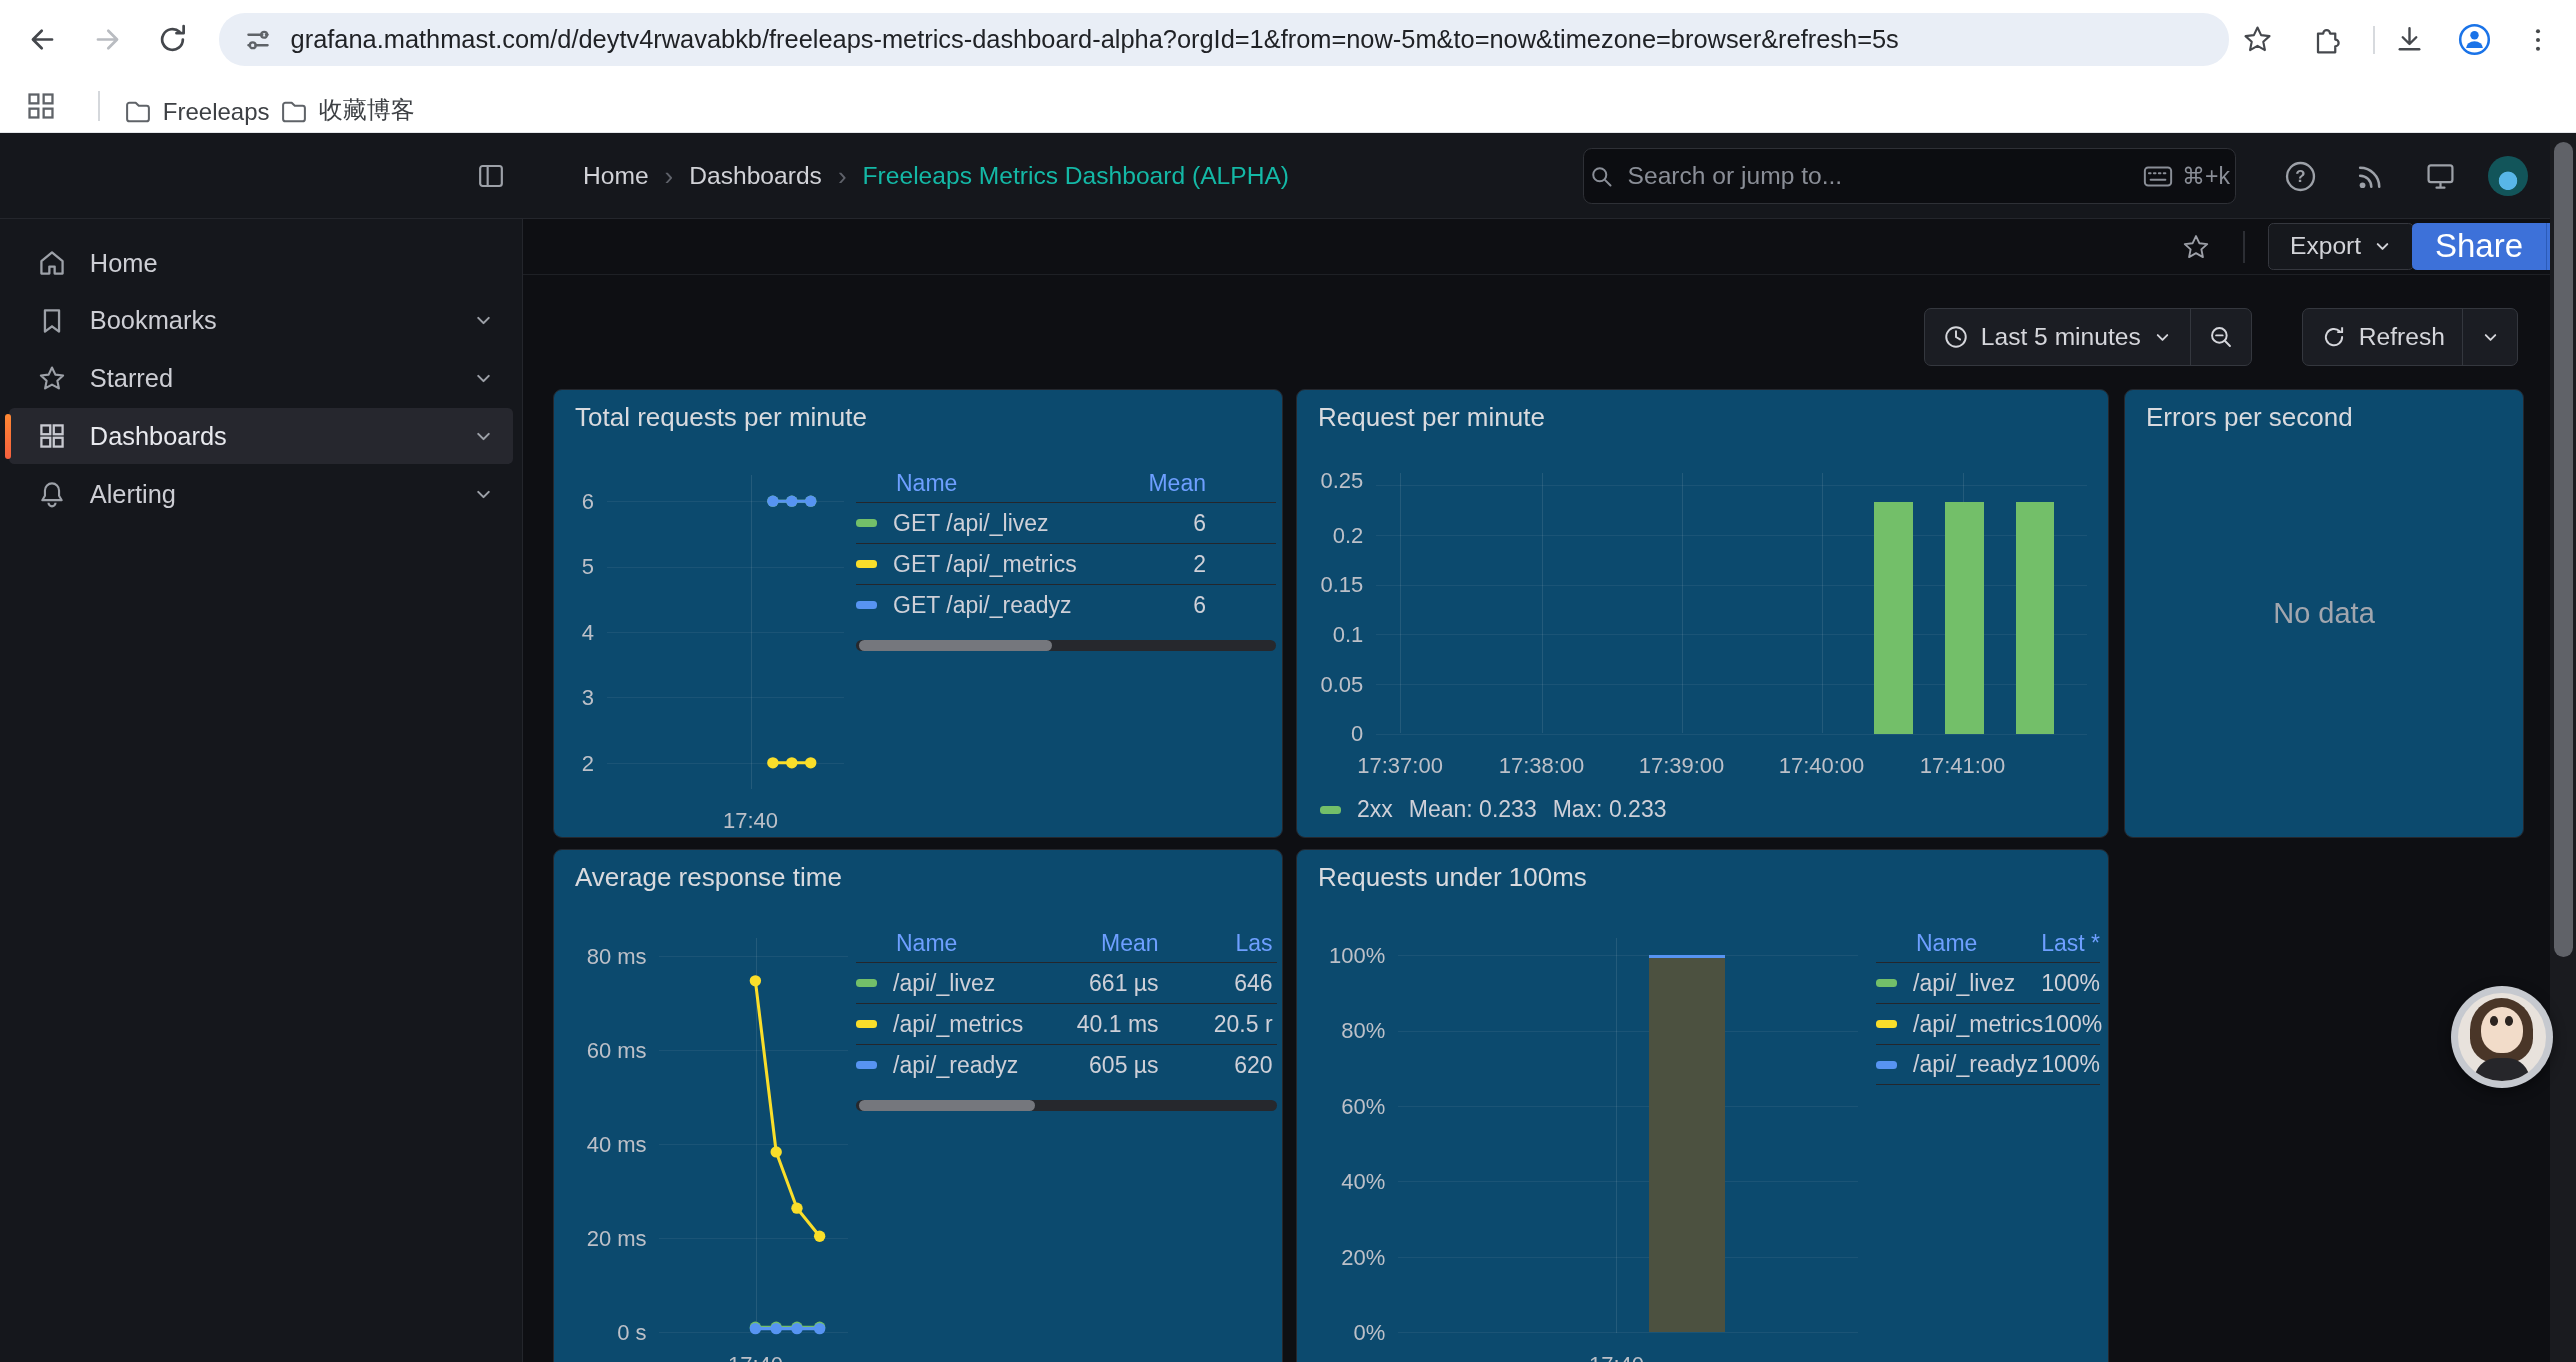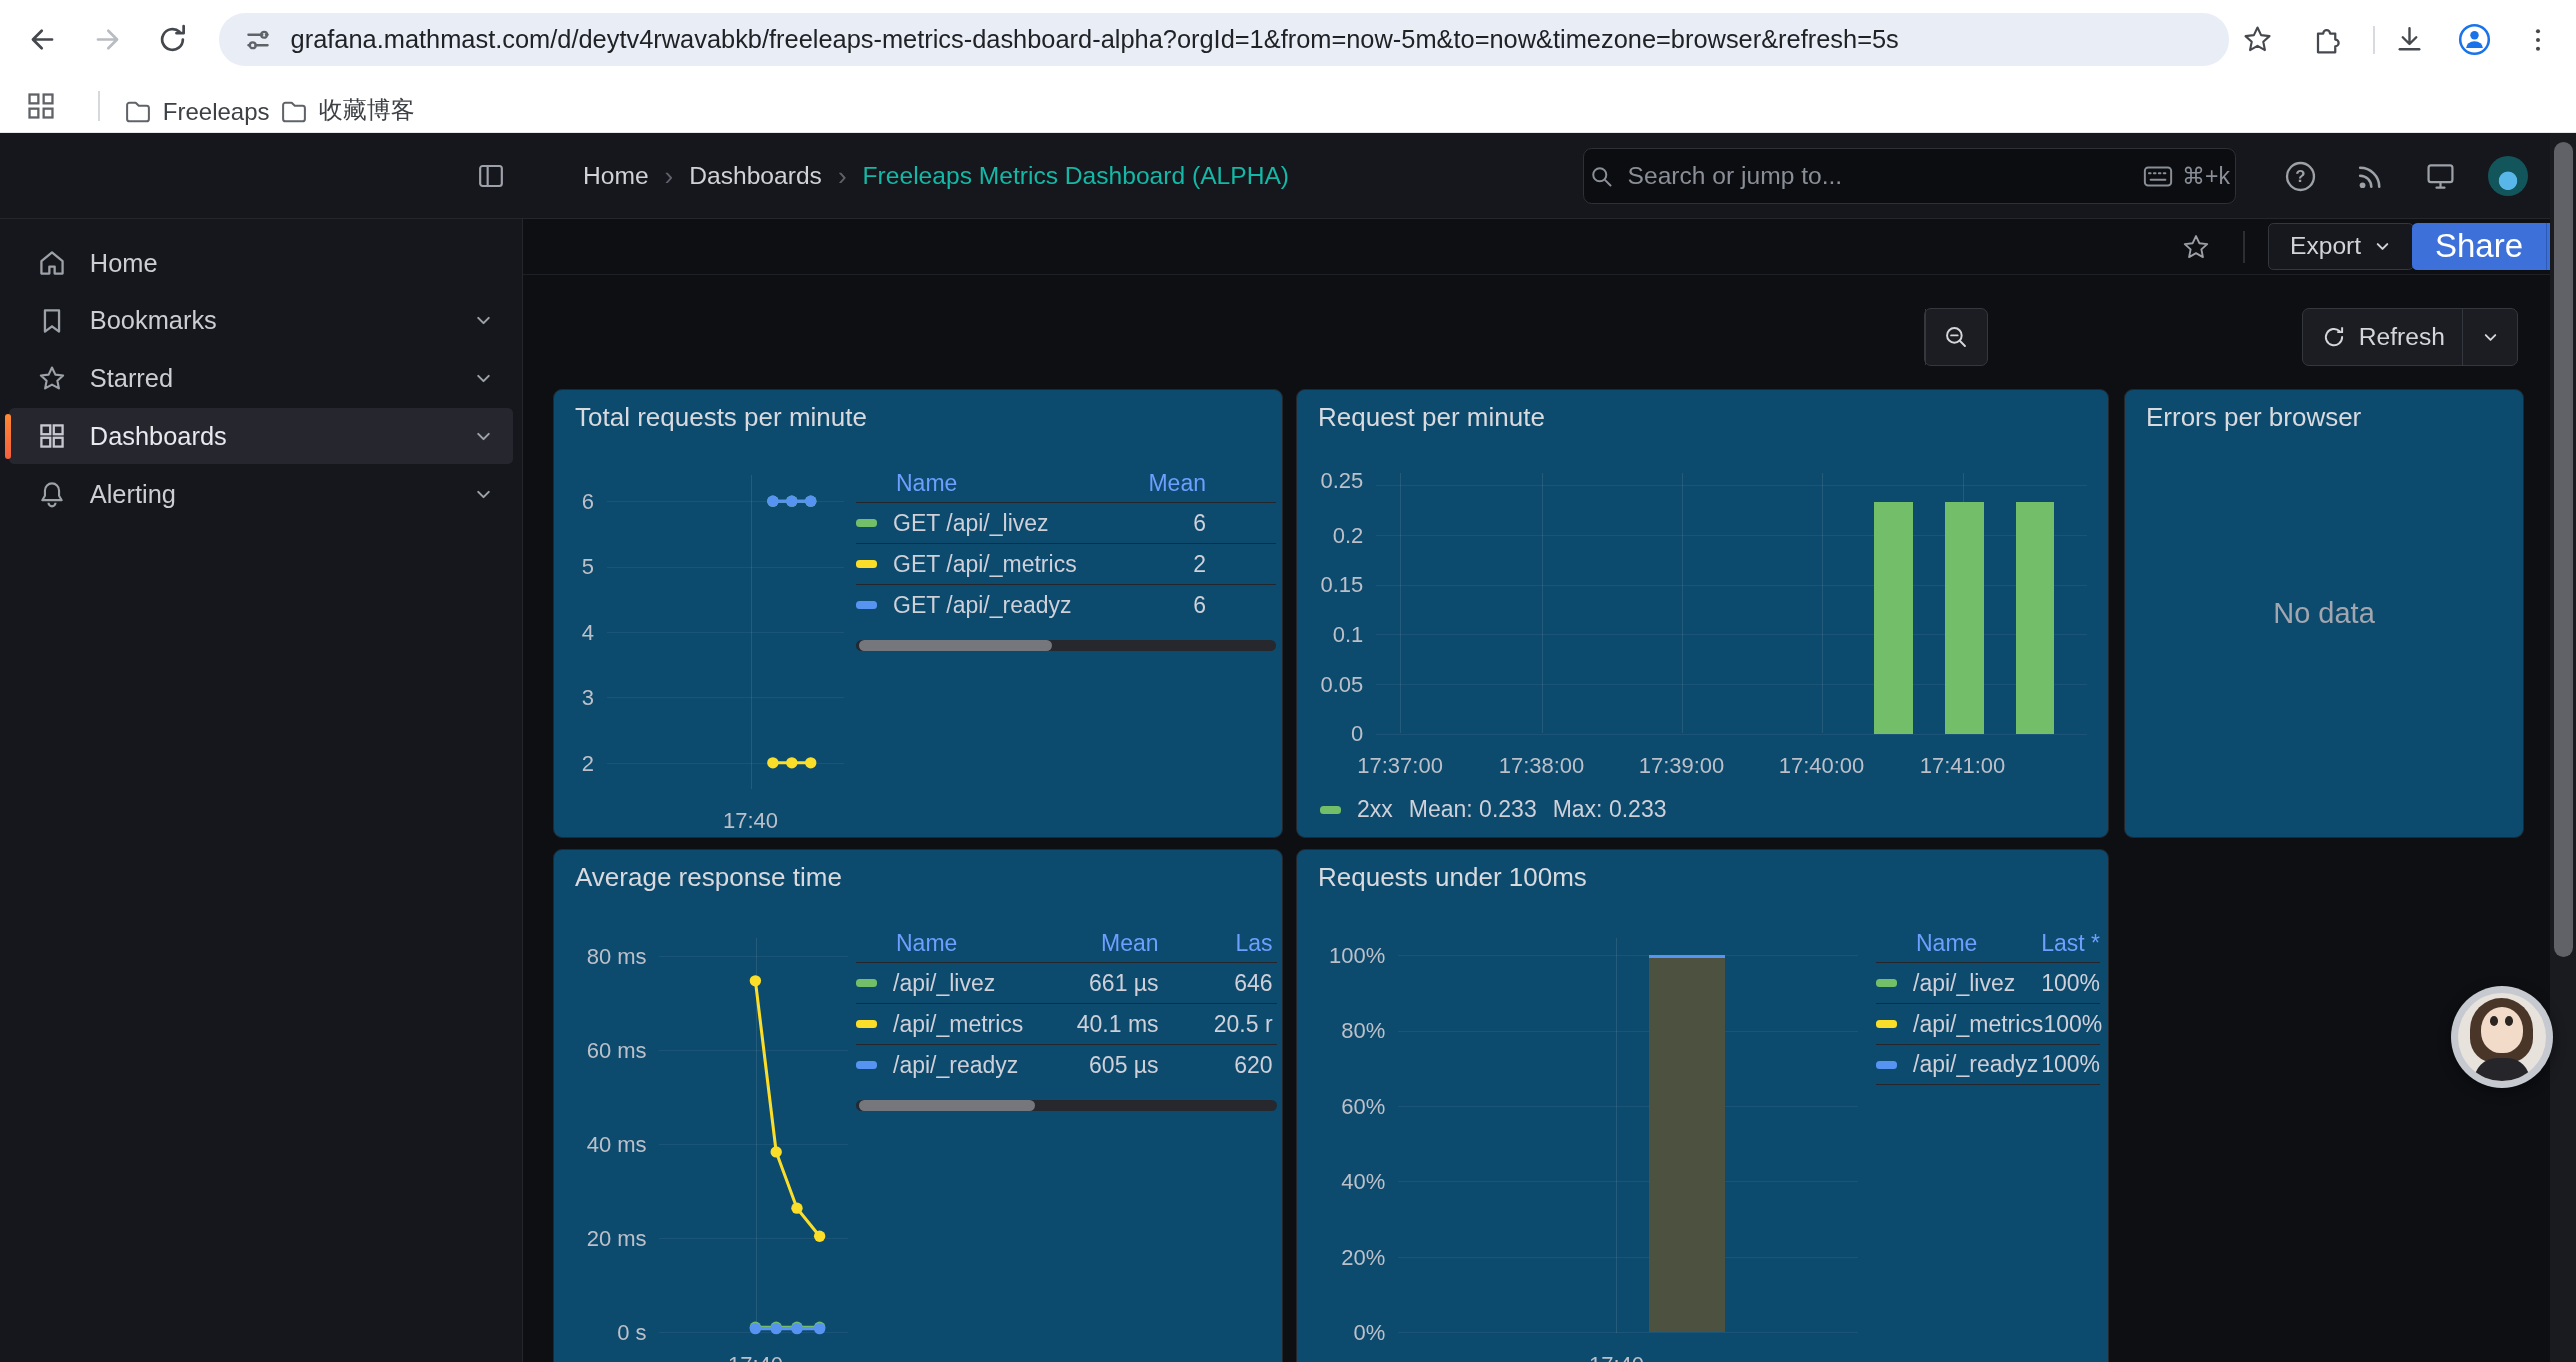--- a/index.html
+++ b/index.html
@@ -325,20 +325,30 @@
       <div class="chev">
         <svg width="19" height="19" viewBox="0 0 24 24">
             <path d="M6 9 l6 6 6 -6" fill="none" stroke="#ffffff" stroke-width="2.6" stroke-linecap="round" stroke-linejoin="round"></path>
           </svg>
       </div>
     </div>
   </div>
 
   <div class="timebar">
     <div class="grp" style="left:1401px">
+      <div class="seg">
+        <svg width="26" height="26" viewBox="0 0 32 32">
+            <circle cx="16" cy="16" r="12" fill="none" stroke="#d5d6db" stroke-width="2.4"></circle>
+            <path d="M16 9 v7 l5 3" fill="none" stroke="#d5d6db" stroke-width="2.4" stroke-linecap="round"></path>
+          </svg>
+        <span class="lbl">Last 5 minutes</span>
+        <svg width="19" height="19" viewBox="0 0 24 24">
+            <path d="M6 9 l6 6 6 -6" fill="none" stroke="#d5d6db" stroke-width="2.4" stroke-linecap="round" stroke-linejoin="round"></path>
+          </svg>
+      </div>
       <div class="vsep"></div>
       <div class="seg">
         <svg width="26" height="26" viewBox="0 0 32 32">
             <circle cx="14" cy="14" r="9" fill="none" stroke="#d5d6db" stroke-width="2.4"></circle>
             <path d="M10 14 h8 M21 21 l6 6" stroke="#d5d6db" stroke-width="2.4" stroke-linecap="round" fill="none"></path>
           </svg>
       </div>
     </div>
     <div class="grp" style="left:1779px">
       <div class="seg">
@@ -442,21 +452,21 @@
         <div class="bar" style="left: 719px; width: 38px; top: 112px; height: 232px; background: rgb(115, 191, 105);"></div>
         <div class="lg-bottom">
           <span class="lg-mark" style="background: rgb(115, 191, 105); margin-right: 0px;"></span>
           <span>2xx</span>
           <span>Mean: 0.233</span>
           <span>Max: 0.233</span>
         </div>
       </div>
   </div>
   <div class="panel" style="left:2124px;top:256px;width:400px;height:449px">
-    <div class="panel-title">Errors per browser</div>
+    <div class="panel-title">Errors per second</div>
     <div class="panel-body">
       <div class="nodata">No data</div>
     </div>
   </div>
   <div class="panel" style="left:553px;top:716px;width:730px;height:526px">
     <div class="panel-title">Average response time</div>
     <div class="panel-body">
         <div class="gl-h" style="left: 105px; width: 189px; top: 106px;"></div>
         <div class="ytick" style="left: 9.6px; top: 94px;">80 ms</div>
         <div class="gl-h" style="left: 105px; width: 189px; top: 200px;"></div>

